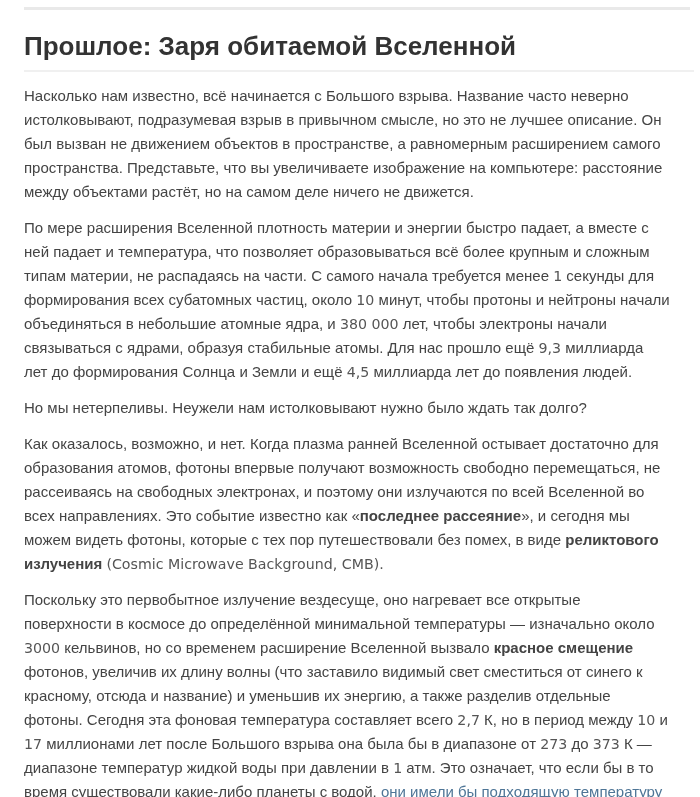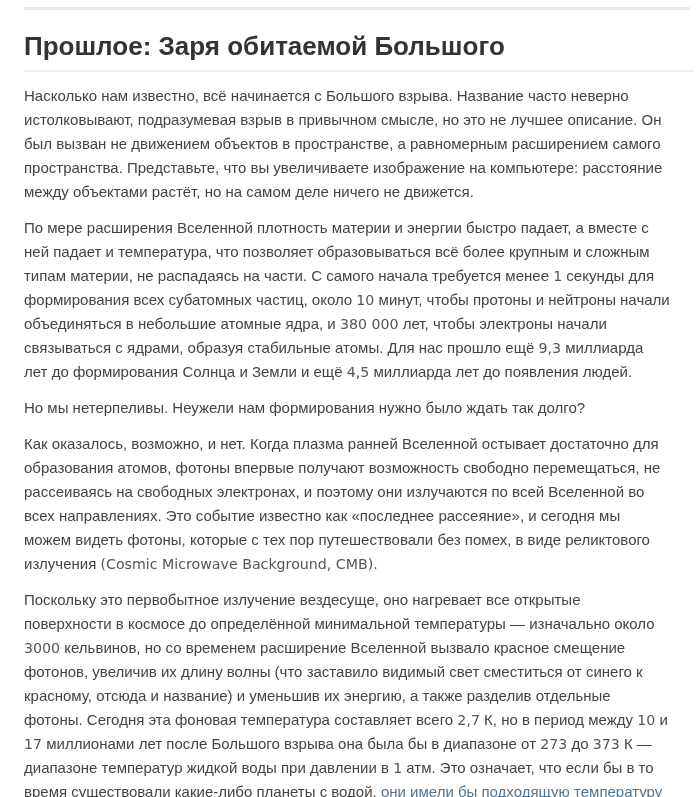--- a/index.html
+++ b/index.html
@@ -38,21 +38,21 @@
   .article-body {
     margin-top: 7px;
   }
   .article-body p {
     margin: 12px 0 8px 0;
     font-size: 15px;
     line-height: 24px;
     color: #444444;
   }
   .seg-normal {}
-  .seg-bold { font-weight: 400; }
+  .seg-bold { font-weight: 700; }
   .seg-latin {
     font-family: "DejaVu Sans", sans-serif;
     font-size: 14.2px;
     color: #555555;
   }
   .seg-link {
     color: #4e7596;
     text-decoration: underline;
     cursor: pointer;
   }
@@ -62,26 +62,26 @@
     line-height: 0;
     color: #444444;
   }
 </style>
 </head>
 <body>
 
 <div class="top-rule"></div>
 
 <div class="content">
-  <h1 class="page-title">Прошлое: Заря обитаемой Большого</h1>
+  <h1 class="page-title">Прошлое: Заря обитаемой Вселенной</h1>
 </div>
 
 <div class="heading-rule"></div>
 
 <div class="content">
   <div class="article-body">
       <p><span class="seg-normal">Насколько нам известно, всё начинается с Большого взрыва. Название часто неверно истолковывают, подразумевая взрыв в привычном смысле, но это не лучшее описание. Он был вызван не движением объектов в пространстве, а равномерным расширением самого пространства. Представьте, что вы увеличиваете изображение на компьютере: расстояние между объектами растёт, но на самом деле ничего не движется.</span></p>
       <p><span class="seg-normal">По мере расширения Вселенной плотность материи и энергии быстро падает, а вместе с ней падает и температура, что позволяет образовываться всё более крупным и сложным типам материи, не распадаясь на части. С самого начала требуется менее </span><span class="seg-latin">1</span><span class="seg-normal"> секунды для формирования всех субатомных частиц, около </span><span class="seg-latin">10</span><span class="seg-normal"> минут, чтобы протоны и нейтроны начали объединяться в небольшие атомные ядра, и </span><span class="seg-latin">380 000</span><span class="seg-normal"> лет, чтобы электроны начали связываться с ядрами, образуя стабильные атомы. Для нас прошло ещё </span><span class="seg-latin">9,3</span><span class="seg-normal"> миллиарда лет до формирования Солнца и Земли и ещё </span><span class="seg-latin">4,5</span><span class="seg-normal"> миллиарда лет до появления людей.</span></p>
-      <p><span class="seg-normal">Но мы нетерпеливы. Неужели нам формирования нужно было ждать так долго?</span></p>
+      <p><span class="seg-normal">Но мы нетерпеливы. Неужели нам истолковывают нужно было ждать так долго?</span></p>
       <p><span class="seg-normal">Как оказалось, возможно, и нет. Когда плазма ранней Вселенной остывает достаточно для образования атомов, фотоны впервые получают возможность свободно перемещаться, не рассеиваясь на свободных электронах, и поэтому они излучаются по всей Вселенной во всех направлениях. Это событие известно как «</span><span class="seg-bold">последнее рассеяние</span><span class="seg-normal">», и сегодня мы можем видеть фотоны, которые с тех пор путешествовали без помех, в виде </span><span class="seg-bold">реликтового излучения</span><span class="seg-normal"> </span><span class="seg-latin">(Cosmic Microwave Background, CMB).</span></p>
       <p><span class="seg-normal">Поскольку это первобытное излучение вездесуще, оно нагревает все открытые поверхности в космосе до определённой минимальной температуры — изначально около </span><span class="seg-latin">3000</span><span class="seg-normal"> кельвинов, но со временем расширение Вселенной вызвало </span><span class="seg-bold">красное смещение</span><span class="seg-normal"> фотонов, увеличив их длину волны (что заставило видимый свет сместиться от синего к красному, отсюда и название) и уменьшив их энергию, а также разделив отдельные фотоны. Сегодня эта фоновая температура составляет всего </span><span class="seg-latin">2,7</span><span class="seg-normal"> К, но в период между </span><span class="seg-latin">10</span><span class="seg-normal"> и </span><span class="seg-latin">17</span><span class="seg-normal"> миллионами лет после Большого взрыва она была бы в диапазоне от </span><span class="seg-latin">273</span><span class="seg-normal"> до </span><span class="seg-latin">373</span><span class="seg-normal"> К — диапазоне температур жидкой воды при давлении в </span><span class="seg-latin">1</span><span class="seg-normal"> атм. Это означает, что если бы в то время существовали какие-либо планеты с водой, </span><a href="#" class="seg-link">они имели бы подходящую температуру для зарождения жизни</a><span class="seg-sup">1</span><span class="seg-normal">, даже без близлежащих звёзд, которые бы их согревали.</span></p>
     </div>
 </div>
 
 </body></html>

